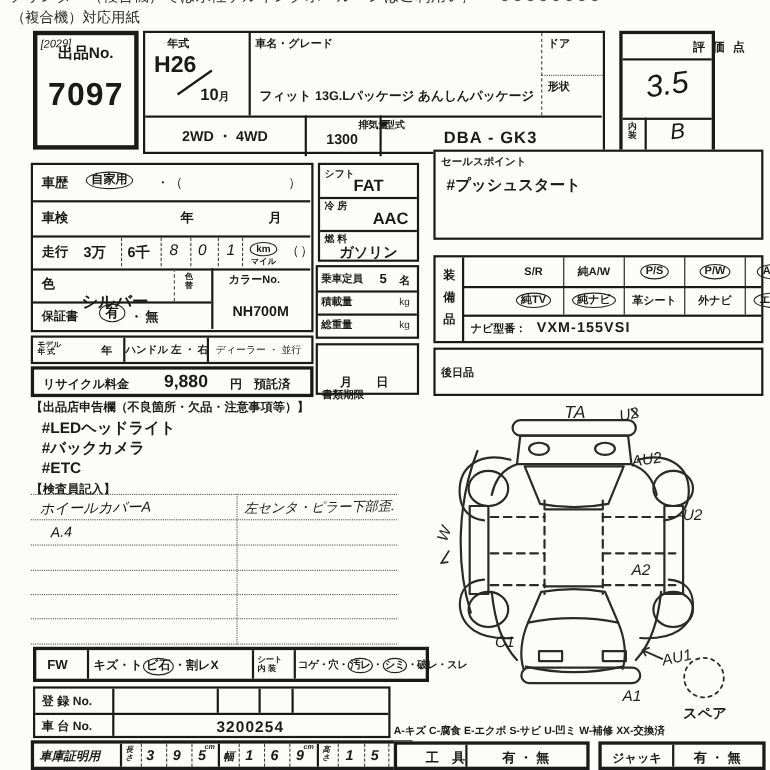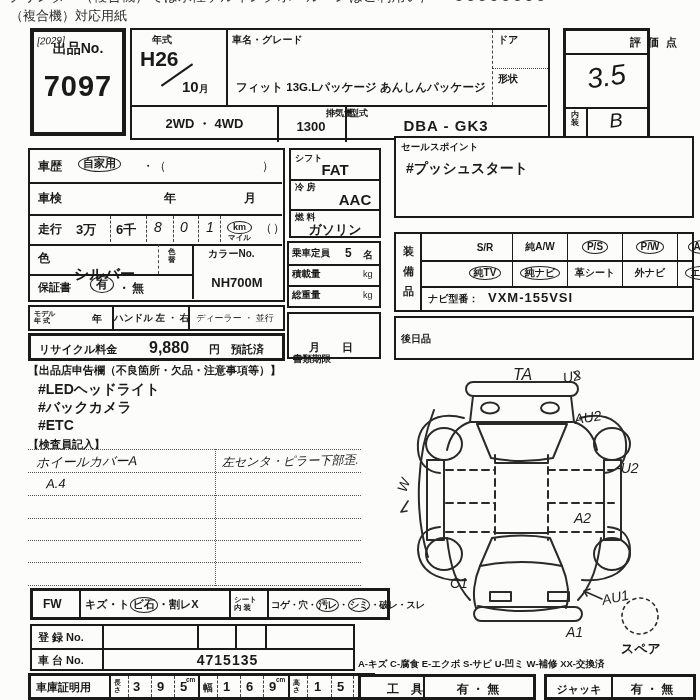--- a/index.html
+++ b/index.html
@@ -272,24 +272,24 @@
   </div>
 
   <div class="bx" style="left:30px;top:624px;width:325px;height:47px;">
     <div class="hl" style="left:0;top:22px;width:321px;"></div>
     <div class="vl" style="left:70px;top:0;height:43px;"></div>
     <div class="vl" style="left:165px;top:0;height:22px;"></div>
     <div class="vl" style="left:203px;top:0;height:22px;"></div>
     <div class="vl" style="left:233px;top:0;height:22px;"></div>
     <div class="abs val" style="left:6px;top:4px;font-size:11px;">登 録 No.</div>
     <div class="abs val" style="left:6px;top:27px;font-size:11px;">車 台 No.</div>
-    <div class="abs val" style="left:70px;top:26px;width:251px;text-align:center;font-size:14px;letter-spacing:1px;">4715135</div>
-  </div>
-
-  <div class="bx thick" style="left:28px;top:673px;width:347px;height:27px;">
+    <div class="abs val" style="left:70px;top:26px;width:251px;text-align:center;font-size:14px;letter-spacing:1px;">3200254</div>
+  </div>
+
+  <div class="bx thick" style="left:28px;top:673px;width:347px;height:27px;font-style:italic;">
     <div class="vl" style="left:78px;top:0;height:21px;"></div>
     <div class="abs val" style="left:5px;top:4px;font-size:11px;">車庫証明用</div>
     <div class="stk" style="left:83px;top:3px;font-size:7px;">
         <span>長</span>
         <span>さ</span>
       </div>
     <div class="dvl" style="left:97px;top:0;height:21px;"></div>
     <div class="abs val" style="left:102px;top:3px;font-size:13px;">3</div>
     <div class="dvl" style="left:120px;top:0;height:21px;"></div>
     <div class="abs val" style="left:126px;top:3px;font-size:13px;">9</div>

